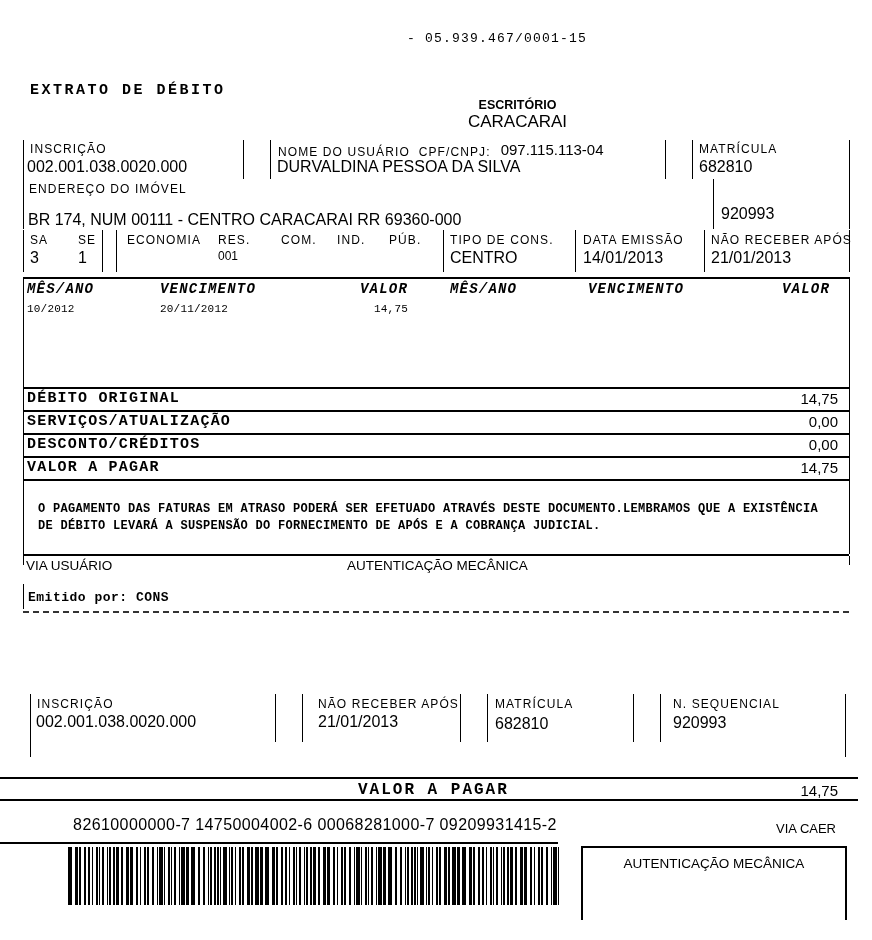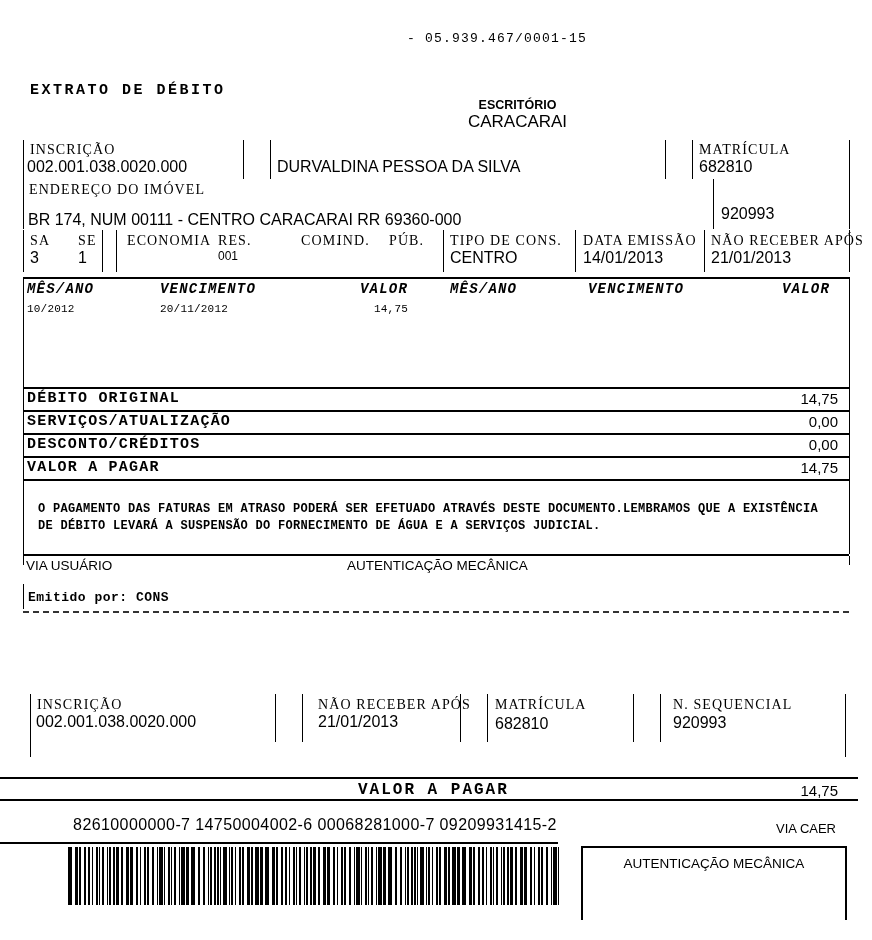--- a/index.html
+++ b/index.html
@@ -1,20 +1,20 @@
 <!DOCTYPE html>
 <html><head>
 <meta charset="utf-8">
 <style>
   html,body{margin:0;padding:0;background:#fff;}
   .page{position:relative;width:872px;height:940px;background:#fff;color:#000;overflow:hidden;}
   .abs{position:absolute;}
   .vline{position:absolute;width:1px;background:#000;}
   .hline{position:absolute;height:2px;background:#000;}
-  .lab{font-family:Liberation Serif, serif;font-size:14px;letter-spacing:1.1px;white-space:pre;}
+  .lab{font-family:Liberation Sans, sans-serif;font-size:12px;letter-spacing:1.1px;white-space:pre;}
   .val{font-family:"Liberation Sans",sans-serif;font-size:16px;white-space:nowrap;}
   .sans{font-family:"Liberation Sans",sans-serif;white-space:nowrap;}
   .mono{font-family:"Liberation Mono",monospace;white-space:nowrap;}
   .monob{font-family:"Liberation Mono",monospace;font-weight:bold;white-space:nowrap;}
   .thead{font-size:14px;letter-spacing:1.2px;font-style:italic;}
   .trow{font-size:11px;letter-spacing:.2px;}
   .sumlab{font-size:15px;letter-spacing:1.2px;}
   .sumval{font-size:15px;text-align:right;}
   .note{font-size:12px;font-weight:bold;letter-spacing:.3px;}
   .dash{position:absolute;border-top:2px dashed #333;}
@@ -37,20 +37,24 @@
   <div class="vline" style="left:23px;top:140px;height:39px;"></div>
   <div class="vline" style="left:243px;top:140px;height:39px;"></div>
   <div class="vline" style="left:270px;top:140px;height:39px;"></div>
   <div class="vline" style="left:665px;top:140px;height:39px;"></div>
   <div class="vline" style="left:692px;top:140px;height:39px;"></div>
   <div class="vline" style="left:849px;top:140px;height:39px;"></div>
 
   <div class="abs lab" style="left:30px;top:142px;">INSCRIÇÃO</div>
   <div class="abs val" style="left:27px;top:158px;">002.001.038.0020.000</div>
 
+  <div class="abs" style="left:278px;top:142px;">
+    <span class="lab">NOME DO USUÁRIO</span><span class="lab">  </span><span class="lab">CPF/CNPJ:</span>
+    <span class="sans" style="font-size:15px;margin-left:6px;position:relative;top:-1px;">097.115.113-04</span>
+  </div>
   <div class="abs val" style="left:277px;top:158px;">DURVALDINA PESSOA DA SILVA</div>
 
   <div class="abs lab" style="left:699px;top:142px;">MATRÍCULA</div>
   <div class="abs val" style="left:699px;top:158px;">682810</div>
 
   <div class="vline" style="left:23px;top:179px;height:50px;"></div>
   <div class="vline" style="left:713px;top:179px;height:50px;"></div>
   <div class="vline" style="left:849px;top:179px;height:50px;"></div>
 
   <div class="abs lab" style="left:29px;top:182px;">ENDEREÇO DO IMÓVEL</div>
@@ -65,21 +69,21 @@
   <div class="vline" style="left:704px;top:230px;height:42px;"></div>
   <div class="vline" style="left:849px;top:230px;height:42px;"></div>
 
   <div class="abs lab" style="left:30px;top:233px;">SA</div>
   <div class="abs lab" style="left:78px;top:233px;">SE</div>
   <div class="abs val" style="left:30px;top:249px;">3</div>
   <div class="abs val" style="left:78px;top:249px;">1</div>
 
   <div class="abs lab" style="left:127px;top:233px;">ECONOMIA</div>
   <div class="abs lab" style="left:218px;top:233px;">RES.</div>
-  <div class="abs lab" style="left:281px;top:233px;margin-left:20px;">COM.</div>
+  <div class="abs lab" style="left:281px;top:233px;">COM.</div>
   <div class="abs lab" style="left:337px;top:233px;">IND.</div>
   <div class="abs lab" style="left:389px;top:233px;">PÚB.</div>
   <div class="abs val" style="left:218px;top:249px;font-size:12px;">001</div>
 
   <div class="abs lab" style="left:450px;top:233px;">TIPO DE CONS.</div>
   <div class="abs val" style="left:450px;top:249px;">CENTRO</div>
 
   <div class="abs lab" style="left:583px;top:233px;">DATA EMISSÃO</div>
   <div class="abs val" style="left:583px;top:249px;">14/01/2013</div>
 
@@ -113,21 +117,21 @@
   <div class="abs monob sumlab" style="left:27px;top:436px;">DESCONTO/CRÉDITOS</div>
   <div class="abs sans sumval" style="left:700px;top:436px;width:138px;">0,00</div>
 
   <div class="hline" style="left:23px;top:456px;width:826px;"></div>
   <div class="abs monob sumlab" style="left:27px;top:459px;">VALOR A PAGAR</div>
   <div class="abs sans sumval" style="left:700px;top:459px;width:138px;">14,75</div>
 
   <div class="hline" style="left:23px;top:479px;width:826px;"></div>
 
   <div class="abs monob note" style="left:38px;top:502px;">O PAGAMENTO DAS FATURAS EM ATRASO PODERÁ SER EFETUADO ATRAVÉS DESTE DOCUMENTO.LEMBRAMOS QUE A EXISTÊNCIA</div>
-  <div class="abs monob note" style="left:38px;top:519px;">DE DÉBITO LEVARÁ A SUSPENSÃO DO FORNECIMENTO DE ÁGUA E A SERVIÇOS JUDICIAL.</div>
+  <div class="abs monob note" style="left:38px;top:519px;">DE DÉBITO LEVARÁ A SUSPENSÃO DO FORNECIMENTO DE APÓS E A COBRANÇA JUDICIAL.</div>
 
   <div class="hline" style="left:23px;top:554px;width:826px;"></div>
   <div class="vline" style="left:23px;top:556px;height:9px;"></div>
   <div class="vline" style="left:849px;top:556px;height:9px;"></div>
 
   <div class="abs sans" style="left:26px;top:558px;font-size:13.5px;">VIA USUÁRIO</div>
   <div class="abs sans" style="left:347px;top:558px;font-size:13.5px;">AUTENTICAÇÃO MECÂNICA</div>
 
   <div class="vline" style="left:23px;top:584px;height:25px;"></div>
   <div class="abs mono" style="left:28px;top:590px;font-size:13px;font-weight:600;letter-spacing:.5px;">Emitido por: CONS</div>

